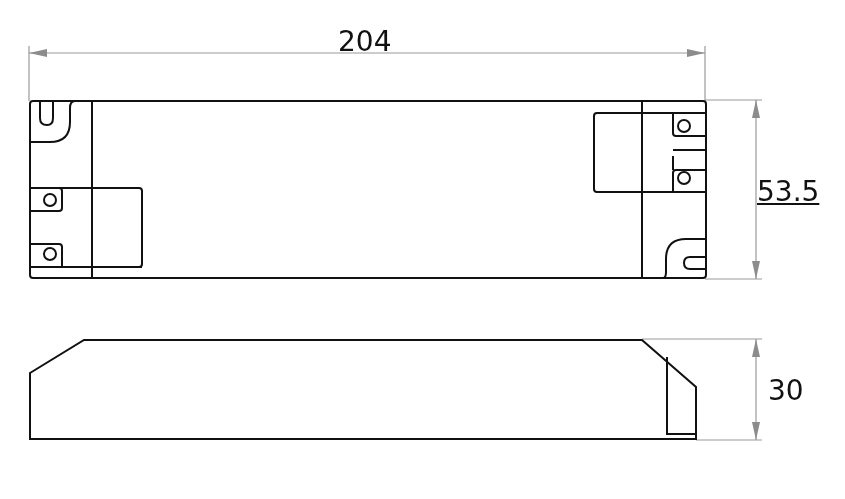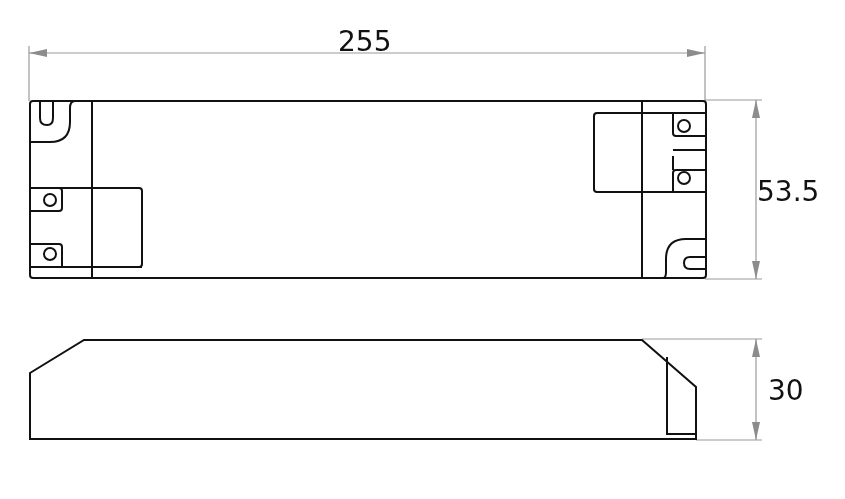--- a/index.html
+++ b/index.html
@@ -64,15 +64,15 @@
     <path d="M706,239 L686,239 Q666,239 666,259 L666,272 Q666,278 663,278"></path>
     <path d="M706,257 L690,257 Q684,257 684,263 Q684,269 690,269 L706,269"></path>
   </g>
 
   <g fill="none" stroke="#111" stroke-width="2" stroke-linejoin="miter">
     <path d="M30,373 L84,340 L642,340 L696,387 L696,439 L30,439 Z"></path>
     <path d="M667,357 L667,434 L696,434"></path>
   </g>
 </svg>
 
-<div class="dimtext" style="left:338px;top:28px;">255</div>
-<div class="dimtext" style="left:757px;top:178px;">53.5</div>
+<div class="dimtext" style="left:338px;top:28px;">204</div>
+<div class="dimtext" style="left:757px;top:178px;text-decoration:underline;">53.5</div>
 <div class="dimtext" style="left:757px;top:377px;padding-left:11px;">30</div>
 
 </body></html>

